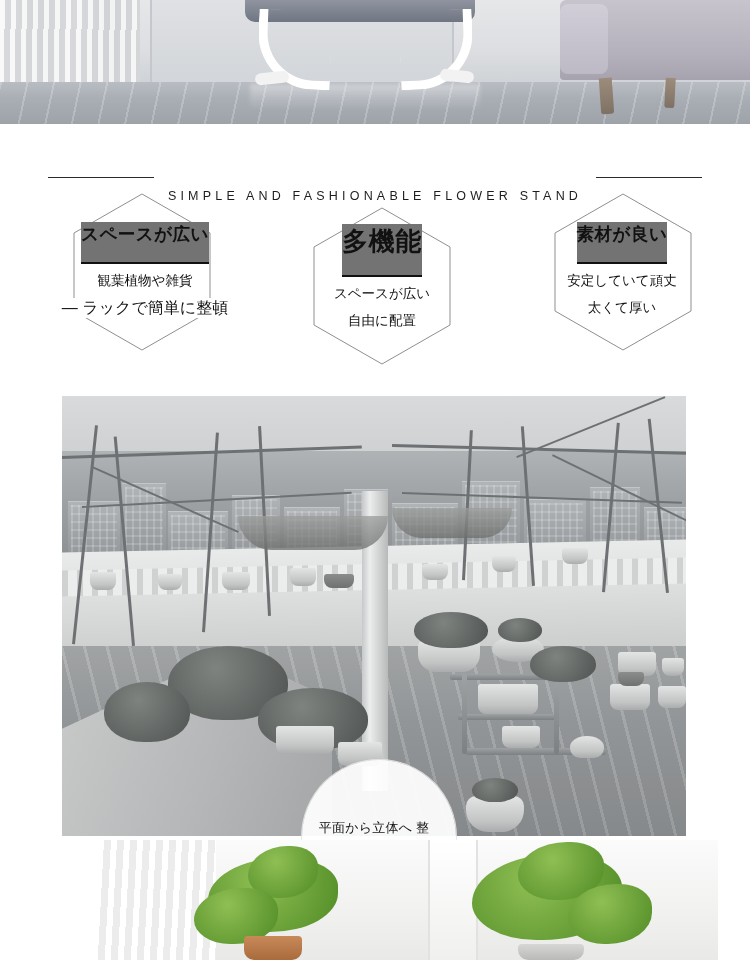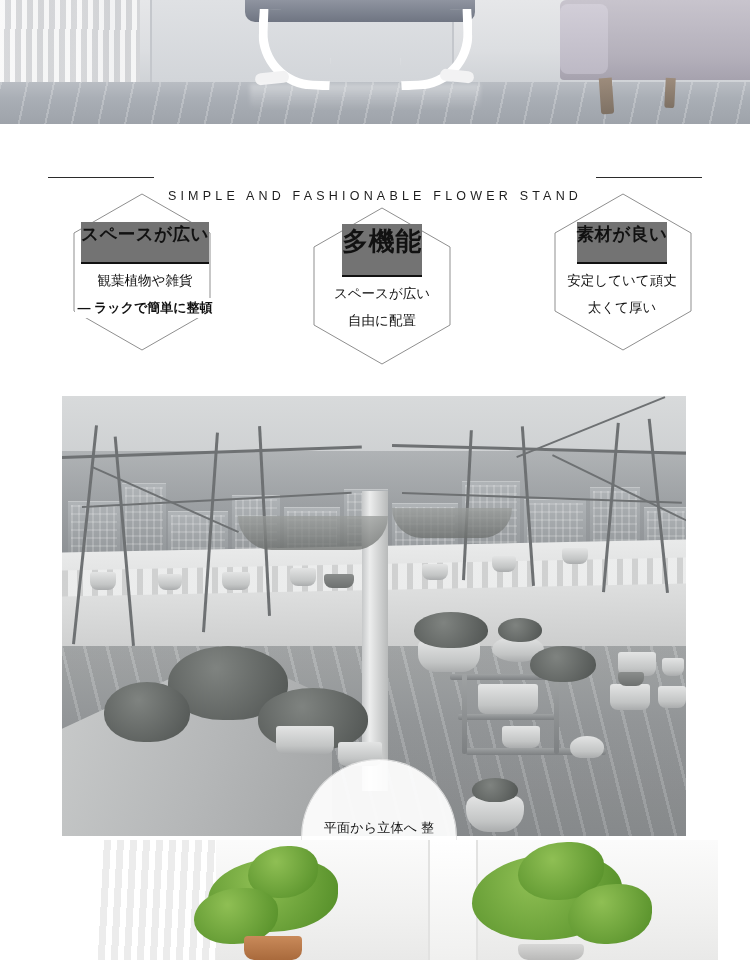--- a/index.html
+++ b/index.html
@@ -162,21 +162,21 @@
   }
   .ftitle.big { font-size: 26px; }
   .fline {
     font-size: 13.5px;
     line-height: 20px;
     margin-top: 7px;
     background: #fff;
     display: inline-block;
     padding: 0 2px;
   }
-  .fline.sm { font-size: 13px; font-weight: bold; }
+  .fline.sm { font-size: 16px; }
 
   .f1 { left: 30px;  top: 222px; width: 230px; }
   .f2 { left: 282px; top: 224px; width: 200px; }
   .f3 { left: 512px; top: 222px; width: 220px; }
 
   
   .main-photo {
     position: absolute;
     left: 62px; top: 396px; width: 624px; height: 440px;
     overflow: hidden;
@@ -270,21 +270,21 @@
     left: 302px; top: 760px;
     width: 154px; height: 154px;
     border-radius: 50%;
     background: rgba(255,255,255,0.93);
     box-shadow: 0 0 0 1px rgba(230,230,230,0.9);
     display: flex; align-items: center; justify-content: center;
   }
   .callout-text {
     font-size: 13px;
     line-height: 19px;
-    text-align: center;
+    text-align: left;
     color: #141414;
     letter-spacing: 0.2px;
   }
 
   
   .bottom-photo {
     position: absolute;
     left: 98px; top: 840px; width: 620px; height: 120px;
     overflow: hidden;
     background: #f3f3f2;

